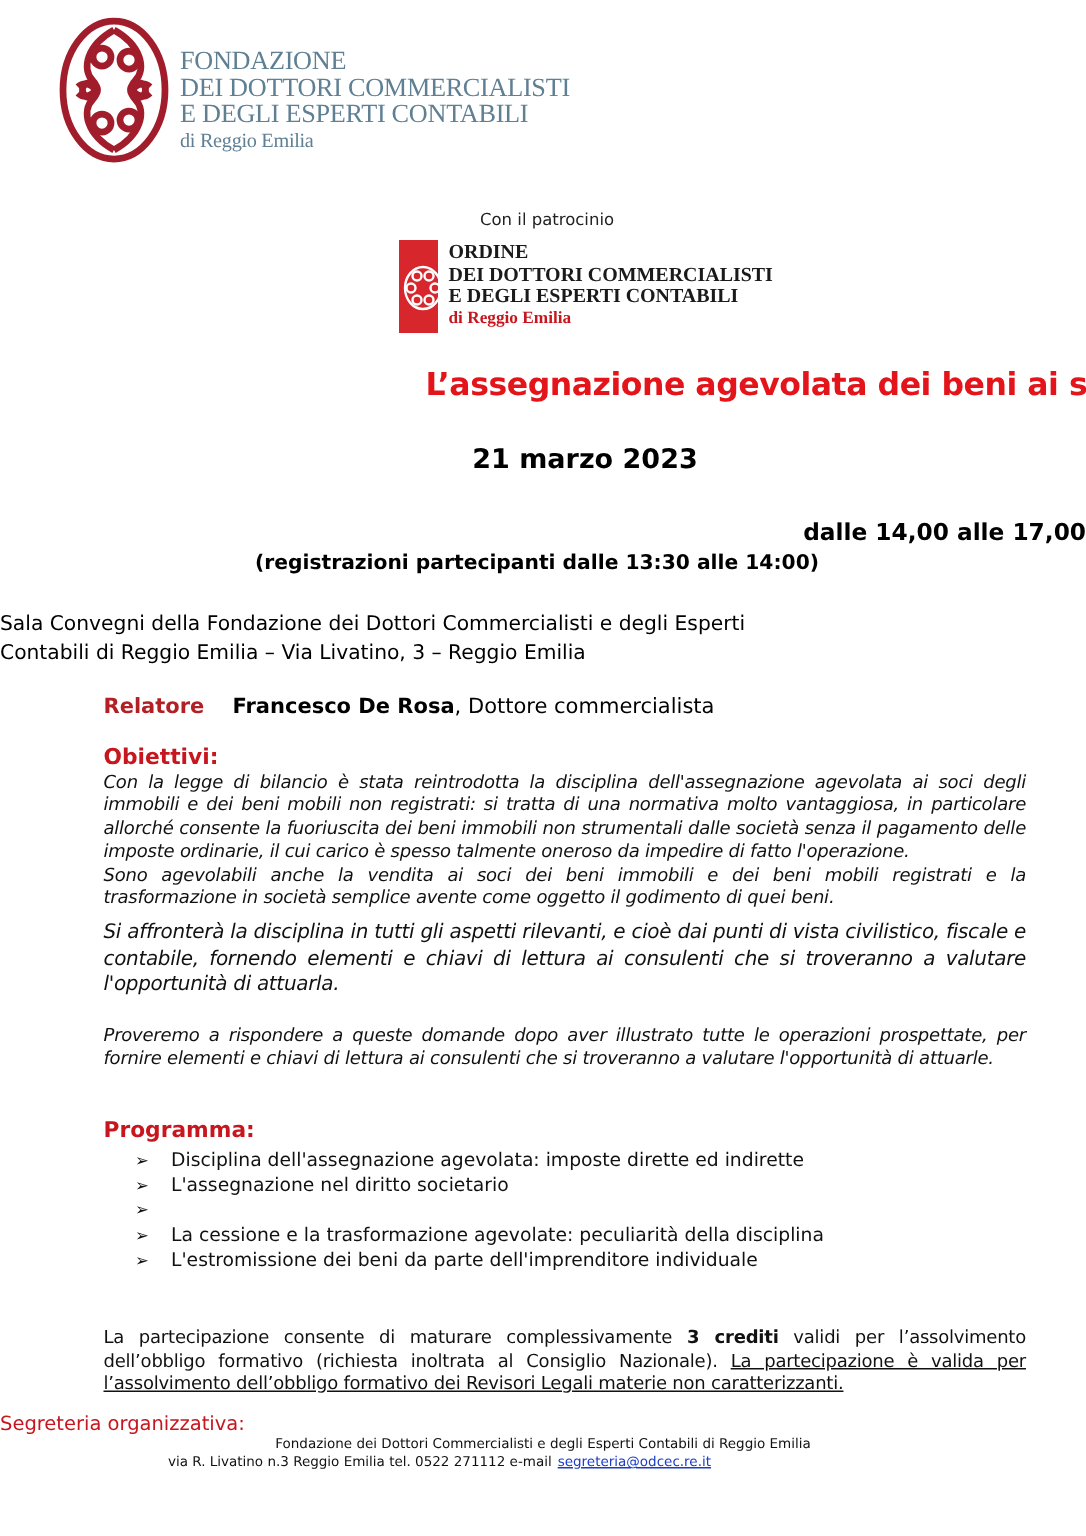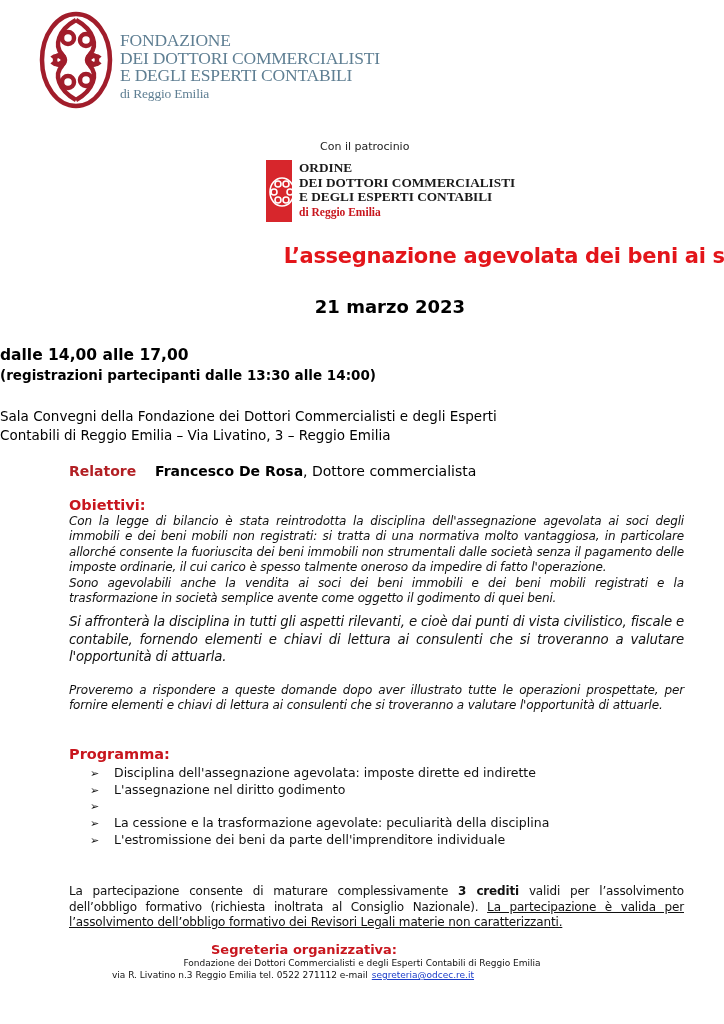--- a/index.html
+++ b/index.html
@@ -18,22 +18,22 @@
   #ordine-logo-box { left: 266px; top: 160px; width: 26px; height: 62px; background: #d7262c; }
   #ordine-mark { left: 268px; top: 176px; width: 30px; height: 32px; }
   .ordine-text { left: 299px; top: 161px; font-family: "Liberation Serif", serif; color: #1a1a1a;
                  font-size: 13.3px; line-height: 14.5px; font-weight: bold; }
   .ordine-text .red { color: #c8161e; font-size: 11.5px; }
 
   
   .title { left: 0; width: 724px; text-align: right; top: 244px; color: #e3151a;
            font-size: 21px; font-weight: bold; letter-spacing: -0.3px; padding-left: 34px; }
   .date { left: 0; width: 724px; text-align: center; top: 296px; font-size: 18px; font-weight: bold; padding-left: 28px; }
-  .time { left: 0; width: 724px; text-align: left; top: 346px; font-size: 15.5px; font-weight: bold; }
-  .reg { left: 0; width: 716px; top: 367px; font-size: 13.5px; font-weight: bold; }
+  .time { left: 0; width: 724px; text-align: right; top: 346px; font-size: 15.5px; font-weight: bold; }
+  .reg { left: 0; width: 716px; text-align: center; top: 367px; font-size: 13.5px; font-weight: bold; }
   .venue { left: 0; width: 604px; text-align: left; top: 407px; font-size: 13.5px; font-weight: normal; line-height: 19px; }
 
   
   .rel-label { left: 69px; top: 463px; color: #b21f24; font-size: 14px; font-weight: bold; }
   .rel-name { left: 155px; top: 463px; font-size: 14px; }
   .rel-name b { font-weight: bold; text-align: right; }
 
   
   .section-h { color: #c8161e; font-size: 14.5px; font-weight: bold; }
   .obj-h { left: 69px; top: 497px; }
@@ -50,21 +50,21 @@
   .prog-list { left: 90px; top: 765px; margin: 0; padding: 0; list-style: none; font-size: 12.5px; line-height: 16px; color: #111; }
   .prog-list li { display: flex; align-items: baseline; }
   .prog-list .bullet { width: 24px; font-size: 11px; color: #111; }
 
   
   .credits { left: 69px; top: 884px; width: 615px; font-size: 12px; line-height: 15.5px; text-align: justify; color: #111; letter-spacing: -0.15px; }
   .credits b { font-weight: bold; }
   .credits u { text-decoration: underline; }
 
   
-  .seg-h { left: 0; width: 608px; text-align: center; top: 942px; color: #c8161e; font-size: 13px; font-weight: bold; }
+  .seg-h { left: 0; width: 608px; top: 942px; color: #c8161e; font-size: 13px; font-weight: normal; }
   .seg-l1 { left: 0; width: 724px; text-align: center; top: 958px; font-size: 9px; color: #111; }
   .seg-l2 { left: 0; width: 586px; text-align: center; top: 970px; font-size: 9px; color: #111; }
   .seg-l2 a { color: #1a3cc8; text-decoration: underline; margin-left: 4px; }
 </style>
 </head>
 <body>
 
 <svg id="main-logo" class="abs" viewBox="0 0 76 100">
   <g fill="none" stroke="#a11d2b" stroke-width="4.5">
     <ellipse cx="38" cy="50" rx="34" ry="46"></ellipse>
@@ -130,21 +130,21 @@
 <div class="abs obj-body3">Proveremo a rispondere a queste domande dopo aver illustrato tutte le operazioni prospettate, per fornire elementi e chiavi di lettura ai consulenti che si troveranno a valutare l'opportunità di attuarle.</div>
 
 <div class="abs section-h prog-h">Programma:</div>
 <ul class="abs prog-list">
   <li>
       <span class="bullet">➢</span>
       <span>Disciplina dell'assegnazione agevolata: imposte dirette ed indirette</span>
     </li>
   <li>
       <span class="bullet">➢</span>
-      <span>L'assegnazione nel diritto godimento</span>
+      <span>L'assegnazione nel diritto societario</span>
     </li>
   <li>
       <span class="bullet">➢</span>
     </li>
   <li>
       <span class="bullet">➢</span>
       <span>La cessione e la trasformazione agevolate: peculiarità della disciplina</span>
     </li>
   <li>
       <span class="bullet">➢</span>

